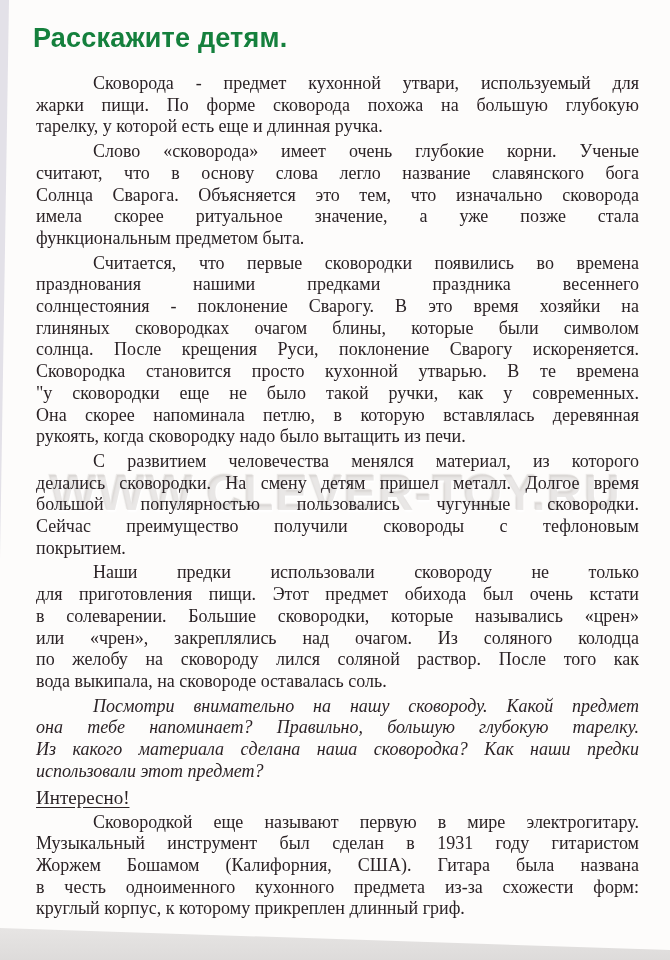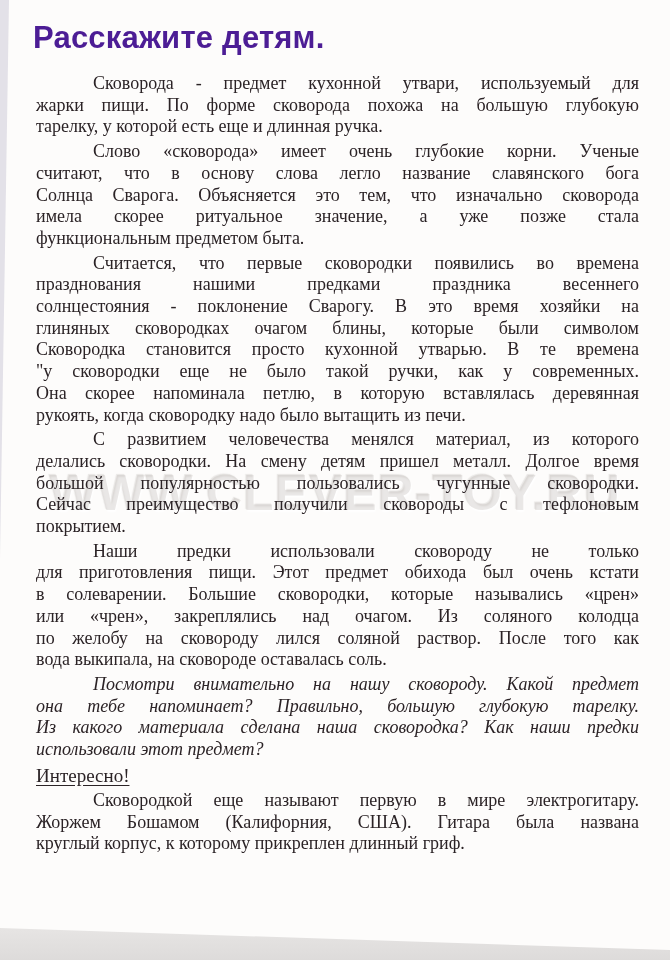--- a/index.html
+++ b/index.html
@@ -33,21 +33,21 @@
     white-space:nowrap;
     color:rgba(184,180,176,0.30);
     text-shadow:1px 2px 2px rgba(255,255,255,0.95), -1px -1px 1px rgba(150,146,142,0.20);
     user-select:none;
   }
   .content {
     position:absolute; z-index:3; left:33px; top:20px; width:609px;
     color:#2b2326;
   }
   .title {
-    font-size:31px; font-weight:bold; color:#4c1d95;
+    font-size:27px; font-weight:bold; color:#15803d;
     line-height:36px; letter-spacing:0.2px; margin-bottom:17px;
   }
   .para { margin:3px;font-family:Liberation Serif, serif; }
   .line {
     font-size:18px; line-height:21.7px;
     white-space:normal;
   }
   .line.j { text-align:justify; text-align-last:justify; }
   .line.ind { padding-left:57px; }
   .para.question .line { font-style:italic; }
@@ -79,20 +79,21 @@
         <div class="line j">считают, что в основу слова легло название славянского бога</div>
         <div class="line j">Солнца Сварога. Объясняется это тем, что изначально сковорода</div>
         <div class="line j">имела скорее ритуальное значение, а уже позже стала</div>
         <div class="line">функциональным предметом быта.</div>
       </div>
       <div class="para normal">
         <div class="line j ind">Считается, что первые сковородки появились во времена</div>
         <div class="line j">празднования нашими предками праздника весеннего</div>
         <div class="line j">солнцестояния - поклонение Сварогу. В это время хозяйки на</div>
         <div class="line j">глиняных сковородках очагом блины, которые были символом</div>
+        <div class="line j">солнца. После крещения Руси, поклонение Сварогу искореняется.</div>
         <div class="line j">Сковородка становится просто кухонной утварью. В те времена</div>
         <div class="line j">"у сковородки еще не было такой ручки, как у современных.</div>
         <div class="line j">Она скорее напоминала петлю, в которую вставлялась деревянная</div>
         <div class="line">рукоять, когда сковородку надо было вытащить из печи.</div>
       </div>
       <div class="para normal">
         <div class="line j ind">С развитием человечества менялся материал, из которого</div>
         <div class="line j">делались сковородки. На смену детям пришел металл. Долгое время</div>
         <div class="line j">большой популярностью пользовались чугунные сковородки.</div>
         <div class="line j">Сейчас преимущество получили сковороды с тефлоновым</div>
@@ -110,17 +111,19 @@
         <div class="line j ind">Посмотри внимательно на нашу сковороду. Какой предмет</div>
         <div class="line j">она тебе напоминает? Правильно, большую глубокую тарелку.</div>
         <div class="line j">Из какого материала сделана наша сковородка? Как наши предки</div>
         <div class="line">использовали этот предмет?</div>
       </div>
       <div class="para heading">
         <div class="line">Интересно!</div>
       </div>
       <div class="para normal">
         <div class="line j ind">Сковородкой еще называют первую в мире электрогитару.</div>
+        <div class="line j">Музыкальный инструмент был сделан в 1931 году гитаристом</div>
         <div class="line j">Жоржем Бошамом (Калифорния, США). Гитара была названа</div>
+        <div class="line j">в честь одноименного кухонного предмета из-за схожести форм:</div>
         <div class="line">круглый корпус, к которому прикреплен длинный гриф.</div>
       </div>
     </div>
 </div>
 
 </body></html>

